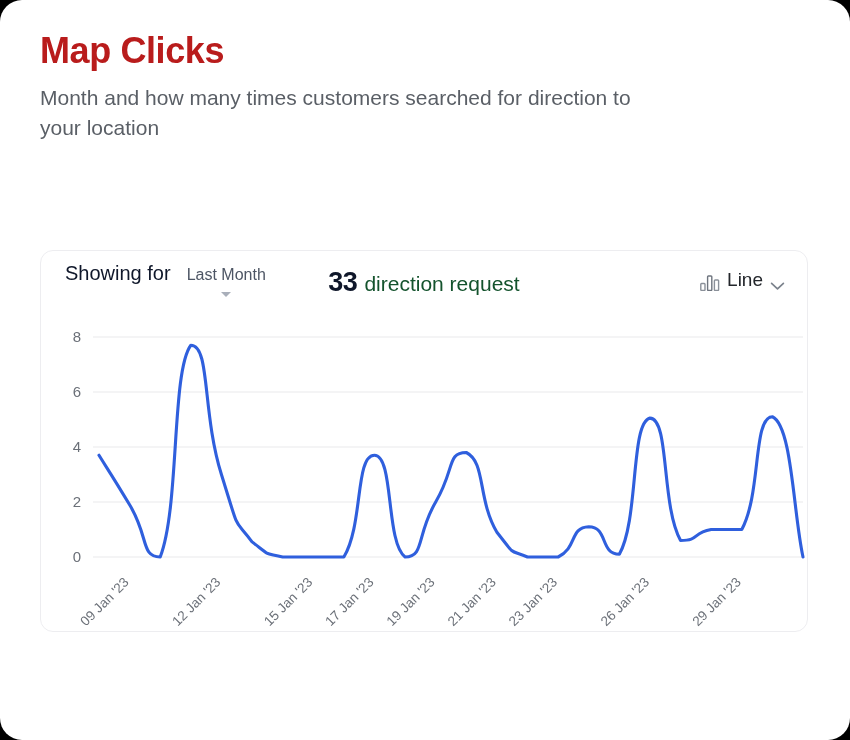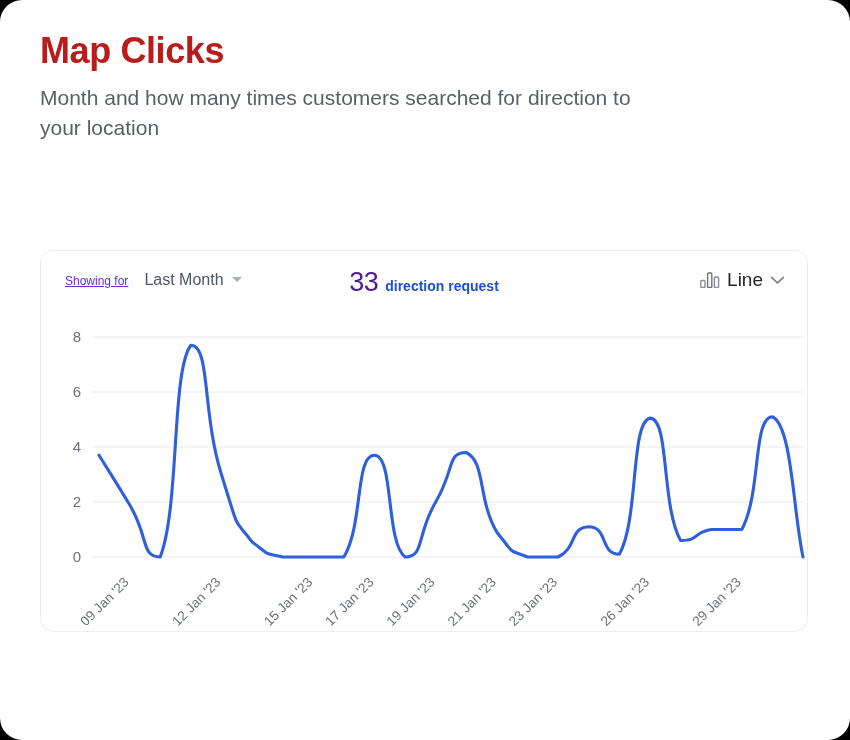--- a/index.html
+++ b/index.html
@@ -62,30 +62,30 @@
     align-items: center;
     padding: 0 22px 0 24px;
     box-sizing: border-box;
   }
   .showing-group {
     display: flex;
     align-items: baseline;
     gap: 16px;
   }
   .showing-label {
-    font-size: 12px;
-    color: #6d28d9;
+    font-size: 20px;
+    color: #0f172a;
     white-space: nowrap;
-    text-decoration: underline;
   }
   .range-select {
     display: flex;
     align-items: center;
     gap: 8px;
     cursor: pointer;
+    flex-direction: column;
   }
   .range-value {
     font-size: 16px;
     color: #4d5564;
     white-space: nowrap;
   }
   .caret-sm {
     display: inline-block;
     width: 0; height: 0;
     border-left: 5px solid transparent;
@@ -100,34 +100,34 @@
     transform: translateX(-50%);
     top: 50%;
     margin-top: -13px;
     display: flex;
     align-items: baseline;
     gap: 7px;
     white-space: nowrap;
   }
   .stat-number {
     font-size: 27px;
+    font-weight: 700;
+    color: #0f172a;
+    letter-spacing: -0.5px;
+  }
+  .stat-text {
+    font-size: 21px;
     font-weight: 400;
-    color: #4c1d95;
-    letter-spacing: -0.5px;
-  }
-  .stat-text {
-    font-size: 14px;
-    font-weight: 700;
-    color: #1d4ed8;
+    color: #14532d;
   }
 
   .chart-type {
     margin-left: auto;
     display: flex;
-    align-items: center;
+    align-items: flex-end;
     gap: 7px;
     cursor: pointer;
   }
   .bars-icon { display: block; }
   .chart-type-label {
     font-size: 19px;
     color: #23262b;
   }
   .chevron-dn {
     display: block;

